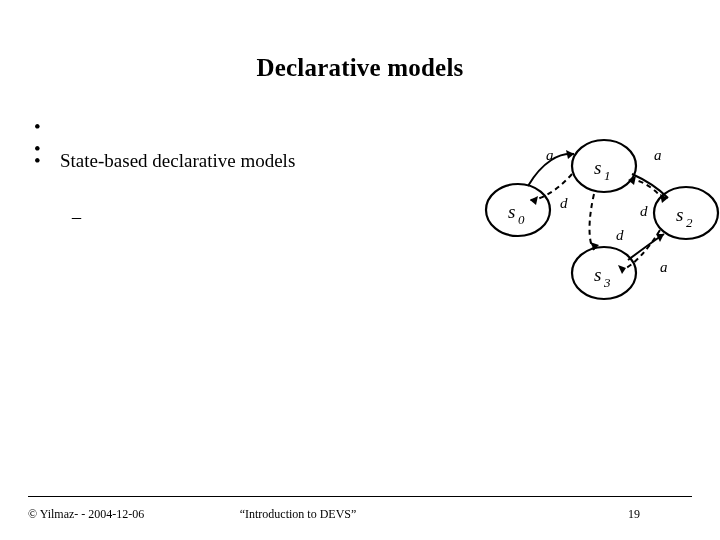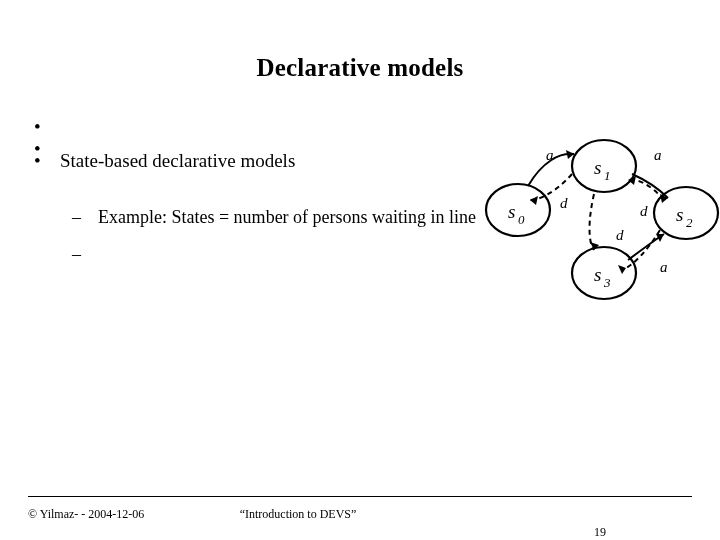--- a/index.html
+++ b/index.html
@@ -103,22 +103,21 @@
     left: 0;
     top: 0;
     width: 596px;
     text-align: center;
   }
   .footer .right {
     position: absolute;
     left: 560px;
     top: 0;
     width: 80px;
-    text-align: center;
-    margin-top: 18px;
+    text-align: right;
   }
   svg text {
     font-family: "Liberation Serif", serif;
     font-style: italic;
   }
 </style>
 </head>
 <body>
 
 <div class="slide">
@@ -135,21 +134,20 @@
       <span class="dot">•</span>
     </div>
 
     <div class="b1 italicized gap-before">
       <span class="dot">•</span>
       <span class="lead">State-based</span><span> declarative models</span>
     </div>
 
     <div class="b2 gap-before">
       <span class="dash">–</span>
-      <span>Example: States = number of persons waiting in line</span>
     </div>
 
     <div class="b2">
       <span class="dash">–</span>
     </div>
 
   </div>
 
   <div class="diagram">
     <svg width="252" height="200" viewBox="0 0 252 200" xmlns="http://www.w3.org/2000/svg">

